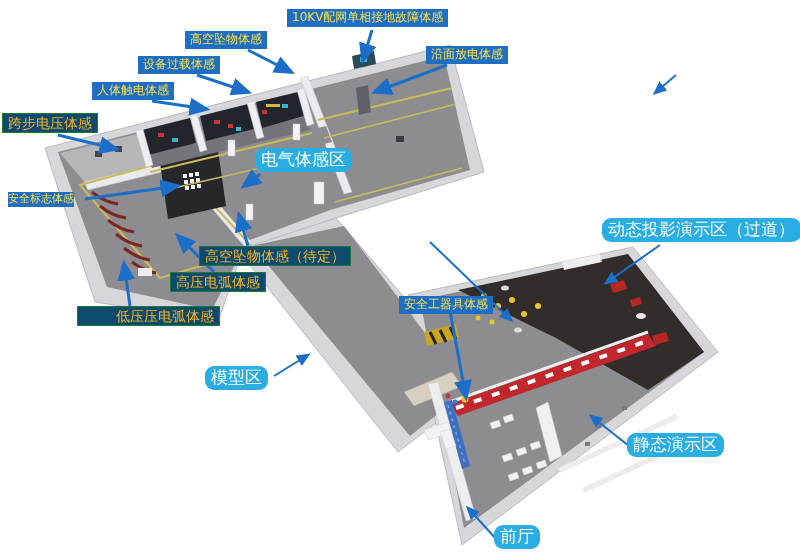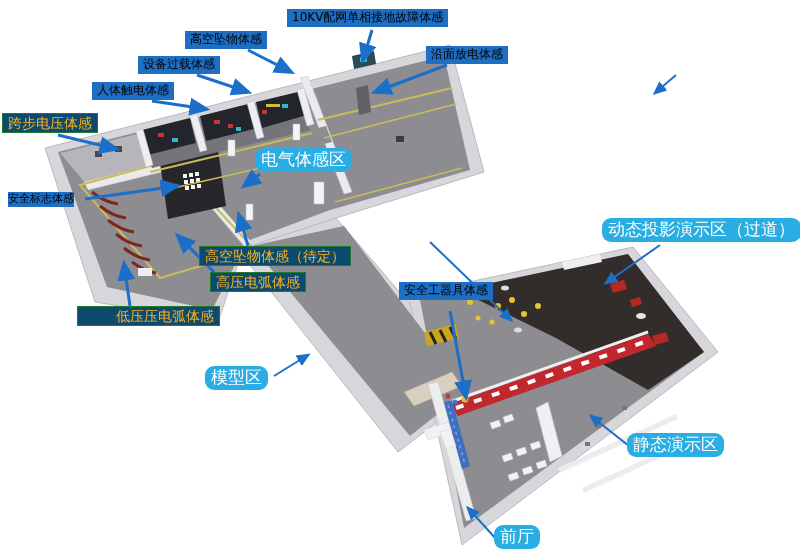--- a/index.html
+++ b/index.html
@@ -2,21 +2,21 @@
 <html><head>
 <meta charset="utf-8">
 <style>
   html,body{margin:0;padding:0;background:#fff;}
   #stage{
     position:relative;width:800px;height:556px;background:#ffffff;overflow:hidden;
     font-family:"DejaVu Sans","Liberation Sans",sans-serif;
   }
   #plan{position:absolute;left:0;top:0;}
   .lbl{position:absolute;white-space:nowrap;line-height:1.15;box-sizing:border-box;}
-  .lbl.blue{background:#1e6fc4;color:#000000;font-size:12px;padding:2px 5px;}
+  .lbl.blue{background:#1e6fc4;color:#fde047;font-size:12px;padding:2px 5px;}
   .lbl.blue.sm{font-size:11px;padding:1px 0;}
   .lbl.cyan{background:#2aade3;color:#ffffff;font-size:17px;padding:2px 6px;border-radius:9px;}
   .lbl.green{background:#0c4a6e;color:#ffb41e;font-size:14px;padding:1px 5px;border:1px solid #1f7a30;}
 </style>
 </head>
 <body>
 
 <div id="stage">
 
 <svg id="plan" width="800" height="556" viewBox="0 0 800 556">
@@ -216,20 +216,20 @@
 
   <div class="lbl blue" style="left:287px;top:9px;">10KV配网单相接地故障体感</div>
   <div class="lbl blue" style="left:185px;top:31px;">高空坠物体感</div>
   <div class="lbl blue" style="left:138px;top:56px;">设备过载体感</div>
   <div class="lbl blue" style="left:92px;top:82px;">人体触电体感</div>
   <div class="lbl blue" style="left:426px;top:46px;">沿面放电体感</div>
   <div class="lbl green" style="left:2px;top:113px;">跨步电压体感</div>
   <div class="lbl blue sm" style="left:8px;top:192px;">安全标志体感</div>
   <div class="lbl cyan" style="left:255px;top:148px;">电气体感区</div>
   <div class="lbl green" style="left:199px;top:246px;">高空坠物体感（待定）</div>
-  <div class="lbl green" style="left:170px;top:272px;margin-left:40px;">高压电弧体感</div>
+  <div class="lbl green" style="left:170px;top:272px;">高压电弧体感</div>
   <div class="lbl green" style="left:77px;top:306px;padding-left:38px;">低压压电弧体感</div>
   <div class="lbl cyan" style="left:602px;top:218px;">动态投影演示区（过道）</div>
-  <div class="lbl blue" style="left:399px;top:282px;">安全工器具体感</div>
+  <div class="lbl blue" style="left:399px;top:296px;">安全工器具体感</div>
   <div class="lbl cyan" style="left:205px;top:366px;">模型区</div>
   <div class="lbl cyan" style="left:627px;top:433px;">静态演示区</div>
   <div class="lbl cyan" style="left:494px;top:525px;">前厅</div>
 </div>
 
 </body></html>

